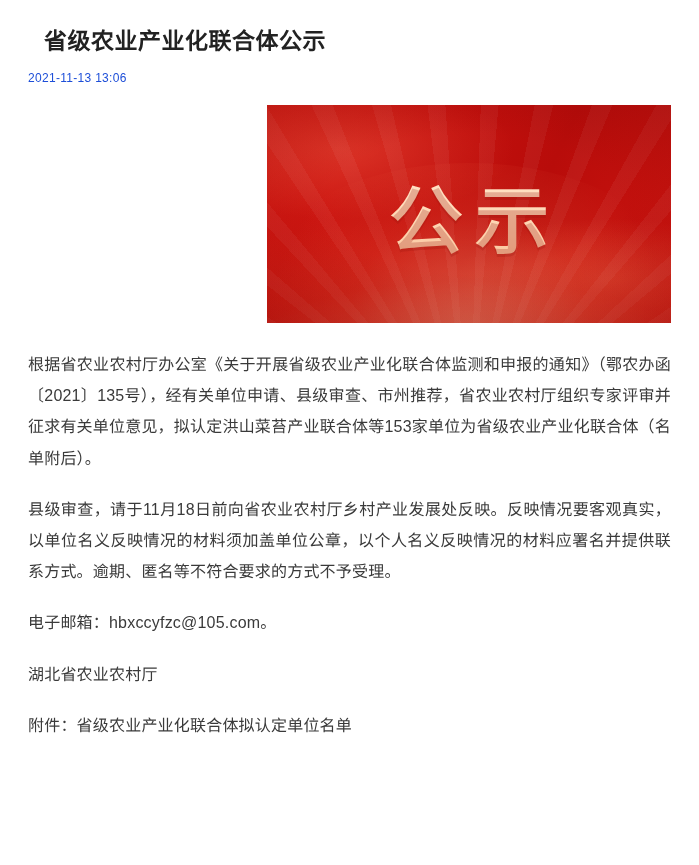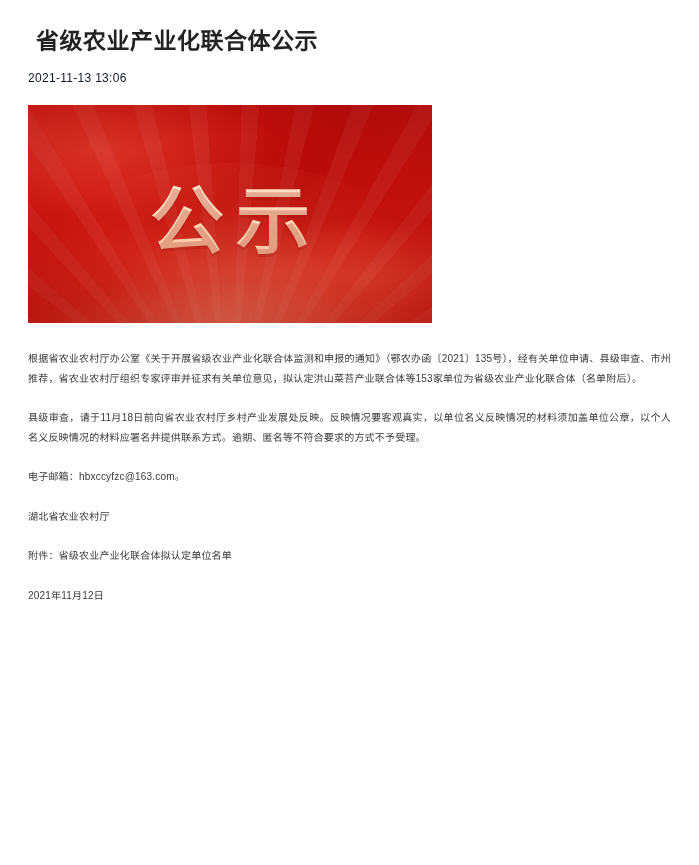--- a/index.html
+++ b/index.html
@@ -18,33 +18,33 @@
   .page {
     width: 699px;
     box-sizing: border-box;
     padding: 26px 28px 24px 28px;
   }
   .article-title {
     font-size: 23px;
     line-height: 1.35;
     font-weight: bold;
     color: #222222;
-    margin: 0 0 14px 8px;
+    margin: 0 0 14px 16px;
     letter-spacing: 0.5px;
   }
   .article-date {
     font-size: 12px;
-    color: #0f172a;
+    color: #1d4ed8;
     margin: 0 0 20px 0;
     letter-spacing: 0.3px;
   }
   .banner-wrap {
     width: 100%;
     display: flex;
-    justify-content: flex-start;
+    justify-content: flex-end;
     margin: 0 0 26px 0;
   }
   .banner {
     position: relative;
     width: 404px;
     height: 218px;
     overflow: hidden;
     background: #c9120f;
     background-image:
       radial-gradient(ellipse 150% 90% at 50% 115%, rgba(255,160,120,0.42) 0%, rgba(235,70,40,0.18) 38%, rgba(190,12,10,0.0) 70%),
@@ -92,21 +92,21 @@
     letter-spacing: 12px;
     text-indent: 12px;
     color: #ffe7cf;
     background: linear-gradient(180deg, #fff3e4 0%, #ffdcbc 45%, #f6b07f 100%);
     -webkit-background-clip: text;
     background-clip: text;
     -webkit-text-fill-color: transparent;
     text-shadow: 0 3px 0 rgba(150,20,10,0.25);
   }
   .body-copy p {
-    font-size: 10px;
+    font-size: 16px;
     line-height: 1.95;
     color: #3a3a3a;
     margin: 0 0 20px 0;
     text-align: justify;
     letter-spacing: 0.2px;
   }
   .body-copy p:last-child {
     margin-bottom: 0;
   }
 </style>
@@ -124,19 +124,18 @@
       <div class="rays"></div>
       <div class="glow"></div>
       <div class="vignette"></div>
       <div class="banner-text">公示</div>
     </div>
   </div>
 
   <div class="body-copy">
     <p>根据省农业农村厅办公室《关于开展省级农业产业化联合体监测和申报的通知》（鄂农办函〔2021〕135号），经有关单位申请、县级审查、市州推荐，省农业农村厅组织专家评审并征求有关单位意见，拟认定洪山菜苔产业联合体等153家单位为省级农业产业化联合体（名单附后）。</p>
     <p>县级审查，请于11月18日前向省农业农村厅乡村产业发展处反映。反映情况要客观真实，以单位名义反映情况的材料须加盖单位公章，以个人名义反映情况的材料应署名并提供联系方式。逾期、匿名等不符合要求的方式不予受理。</p>
-    <p>电子邮箱：hbxccyfzc@163.com。</p>
+    <p>电子邮箱：hbxccyfzc@105.com。</p>
     <p>湖北省农业农村厅</p>
     <p>附件：省级农业产业化联合体拟认定单位名单</p>
-    <p>2021年11月12日</p>
   </div>
 
 </div>
 
 </body></html>

